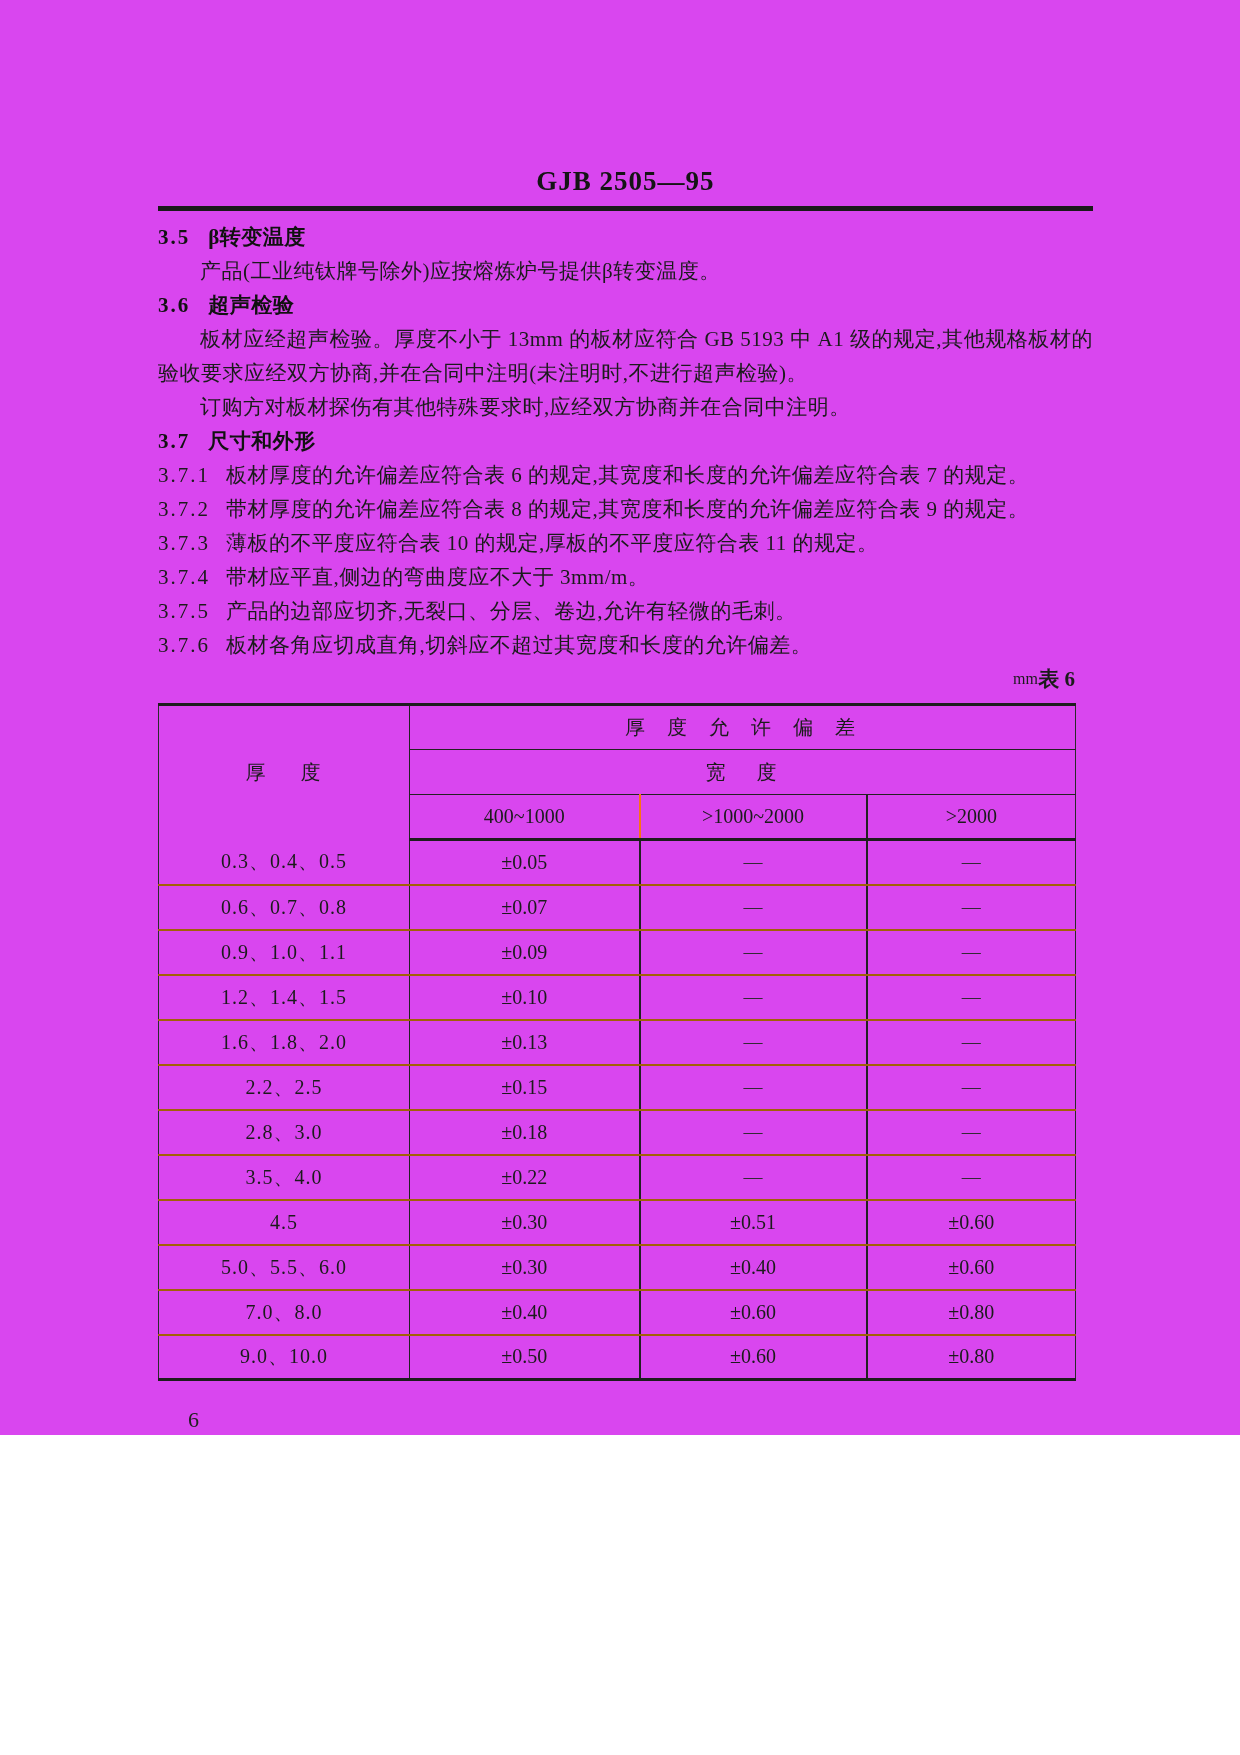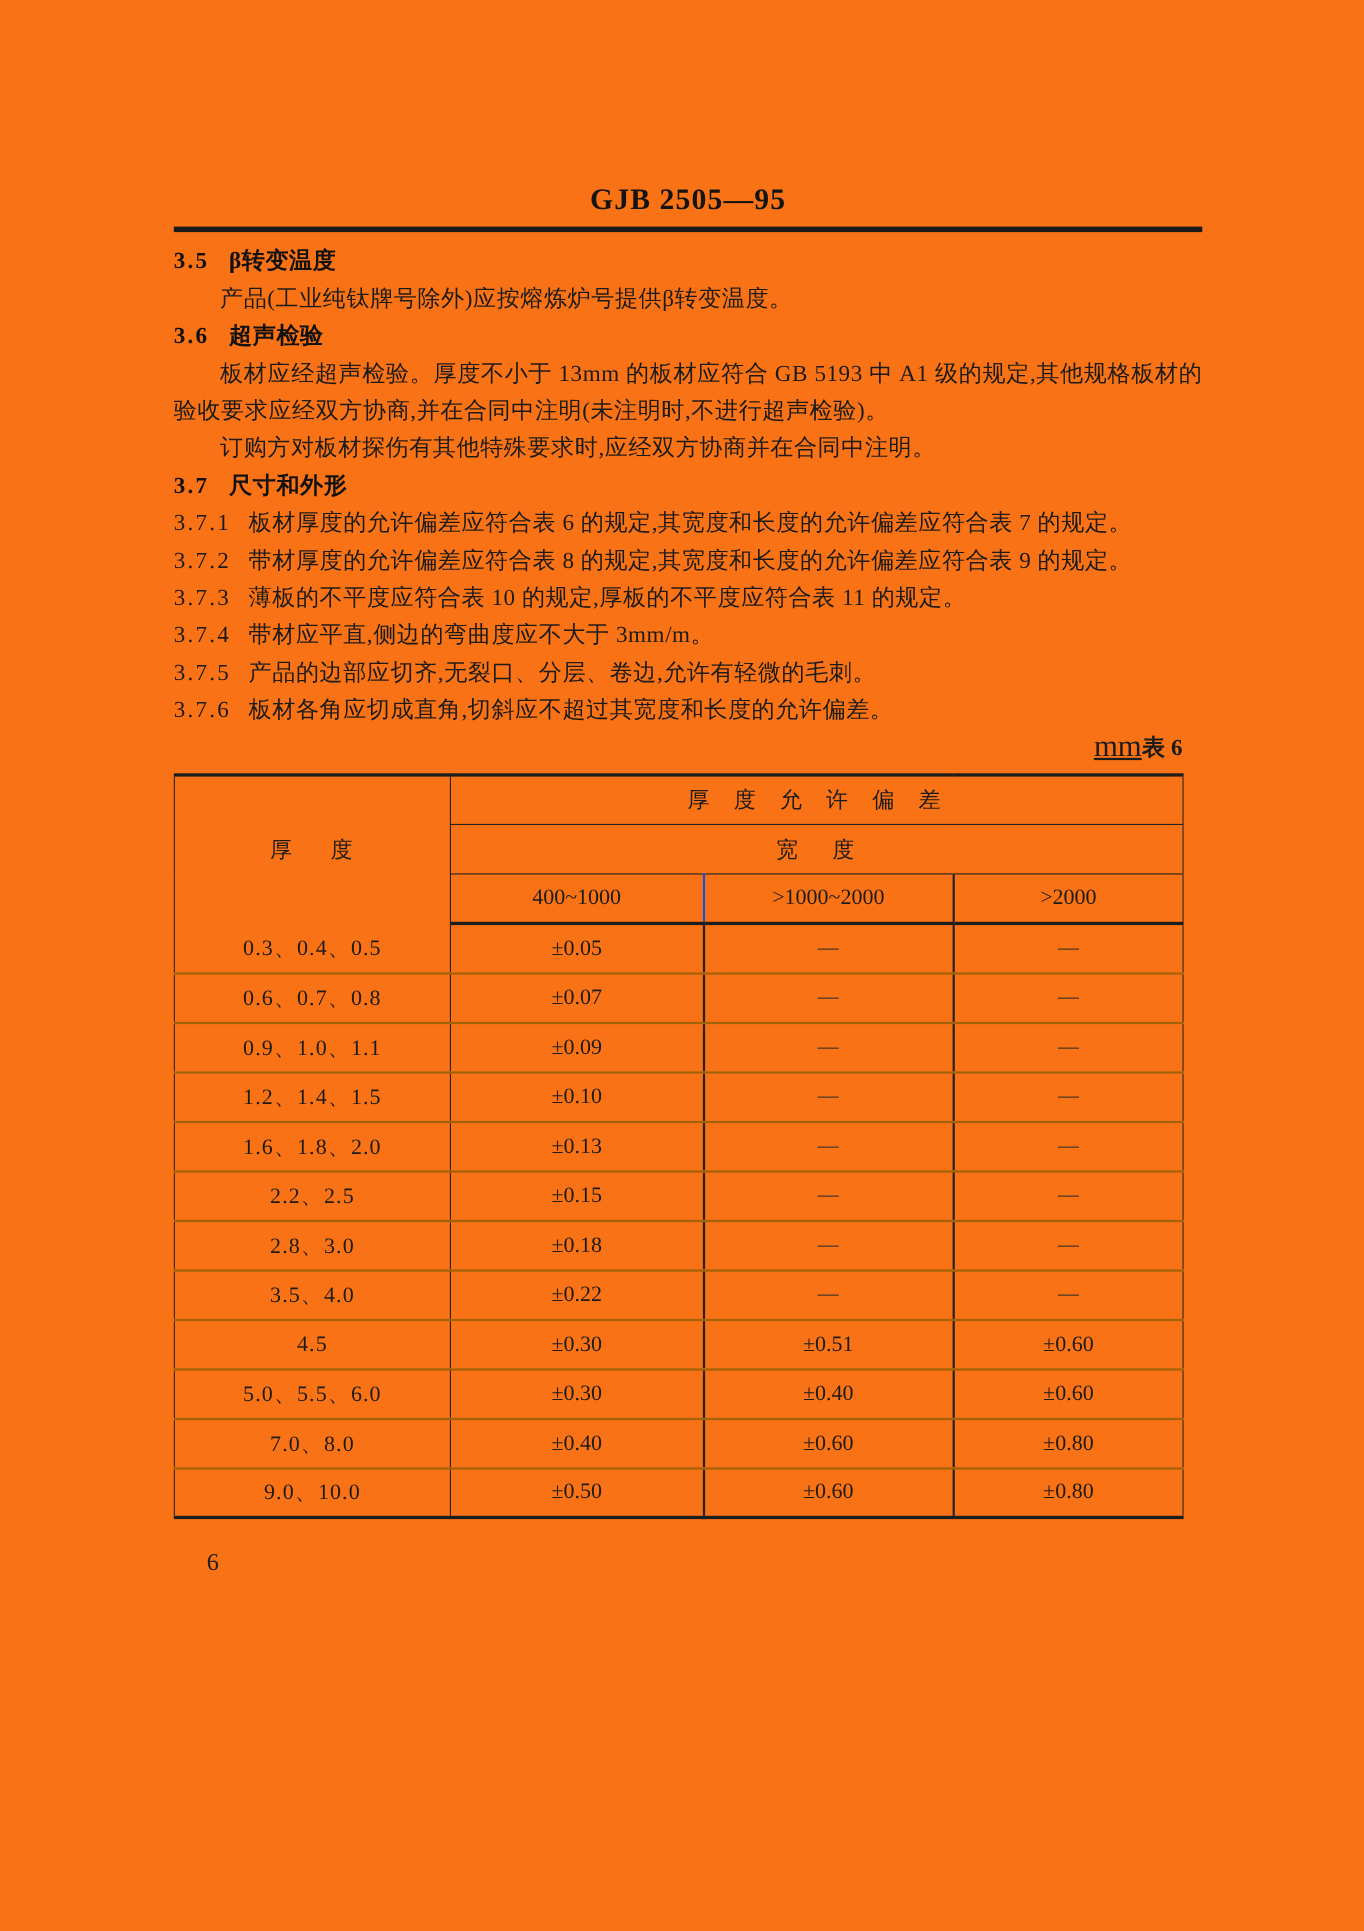--- a/index.html
+++ b/index.html
@@ -4,21 +4,21 @@
 <style>
   html,body{margin:0;padding:0;}
   body{
     width:1240px;height:1755px;
     background:#ffffff;
     font-family:"Liberation Serif","DejaVu Serif",serif;
     color:#1b1b1b;
     -webkit-font-smoothing:antialiased;
     overflow:hidden;
   }
-  .page{position:relative;width:1240px;height:1755px;background:#f97316;}
+  .page{position:relative;width:1240px;height:1435px;background:#d946ef;}
   .content{position:absolute;left:158px;top:0;width:935px;}
 
   .doc-title{
     margin-top:166px;
     text-align:center;
     font-size:27px;
     font-weight:bold;
     letter-spacing:1px;
     line-height:30px;
     color:#141414;
@@ -36,21 +36,21 @@
   p.indent{text-indent:2em;}
   p.item .num{font-weight:normal;margin-right:16px;letter-spacing:2px;}
 
   .caption-row{
     position:relative;
     margin-top:0;
     line-height:34px;
     font-size:21px;
   }
   .caption-row .cap{display:block;text-align:right;width:917px;font-weight:bold;}
-  .caption-row .unit{position:absolute;right:55px;top:0;font-size:28px;text-decoration:underline;}
+  .caption-row .unit{position:absolute;right:55px;top:0;font-size:16px;}
 
   table.t6{
     border-collapse:collapse;
     table-layout:fixed;
     width:917px;
     margin-top:7px;
     font-size:20px;
     color:#1b1b1b;
   }
   table.t6 td,table.t6 th{
@@ -63,21 +63,21 @@
   
   table.t6{border:1.5px solid #2a2a2a;border-top:3px solid #1d1d1d;border-bottom:3px solid #1d1d1d;}
   
   tr.hrow{height:45px;}
   tr.brow{height:45px;}
   .c1{border-right:1.5px solid #222;}
   th.span-tol{border-bottom:1.5px solid #222;letter-spacing:5px;word-spacing:7px;}
   th.span-width{border-bottom:1.5px solid #222;letter-spacing:3px;word-spacing:20px;}
   th.col1-head{letter-spacing:2px;word-spacing:26px;}
   tr.range-row th{border-bottom:3px solid #1d1d1d;}
-  th.r2{border-left:2px solid #1d4ed8;}
+  th.r2{border-left:2px solid #f97316;}
   th.r3{border-left:2px solid #222;margin-top:35px;}
   
   tr.brow td{border-bottom:2px solid #a16207;}
   tr.brow:last-child td{border-bottom:none;}
   td.thick{text-align:left;padding-left:14px;letter-spacing:1px;}
   td.w2{border-left:2px solid #222;}
   td.w3{border-left:2px solid #222;}
   td.dash{font-size:19px;color:#2b2b2b;}
 
   .page-num{

